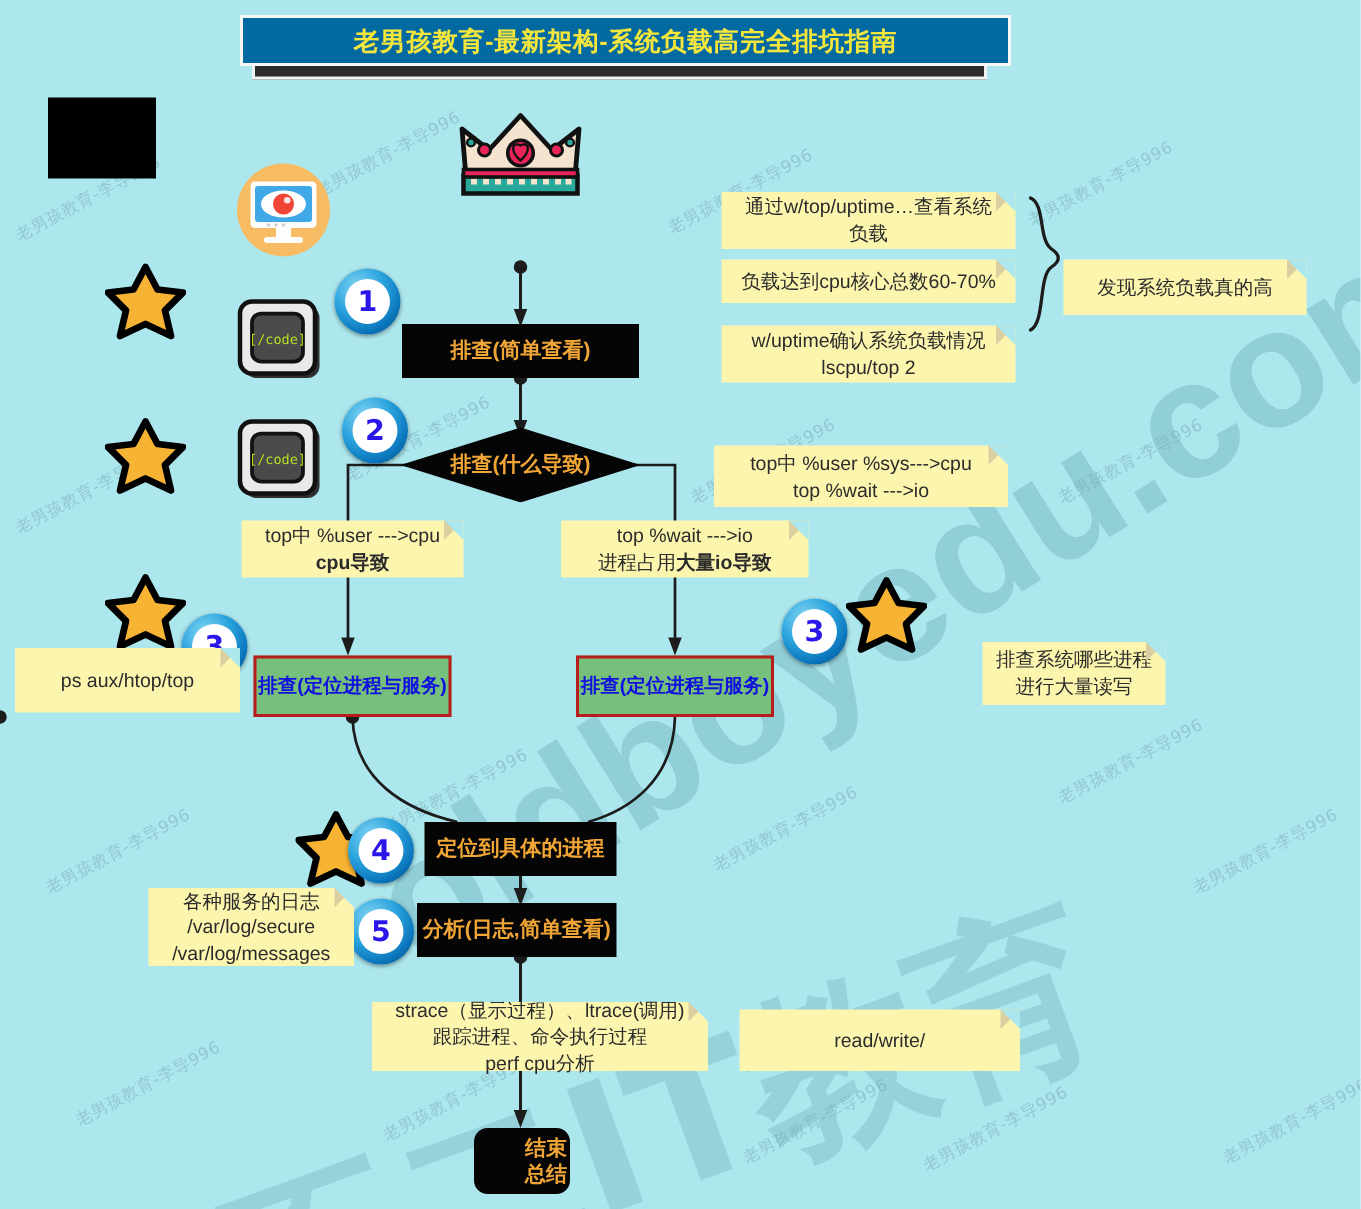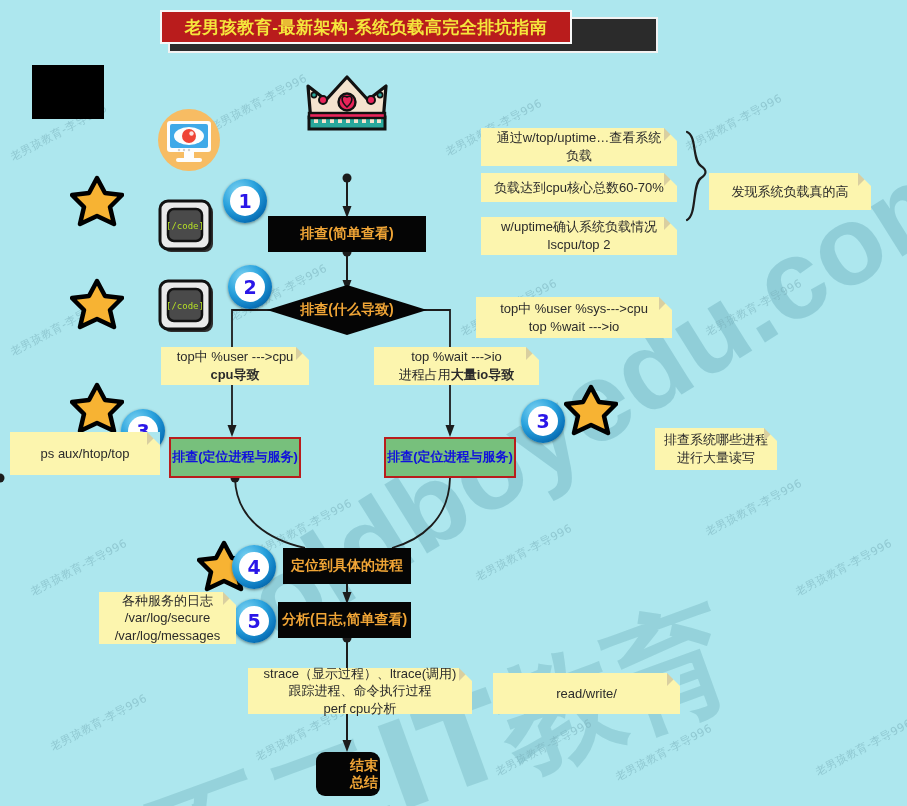--- a/index.html
+++ b/index.html
@@ -40,22 +40,22 @@
     font-family:"DejaVu Sans",sans-serif;
     left:140px;top:672px;
   }
   
   .banner-wrap{position:absolute;left:160px;top:10px;width:490px;height:38px;}
   .banner-shadow{
     position:absolute;left:8px;top:7px;width:490px;height:36px;
     background:#2b2b2b;border:2px solid #f2f2f2;box-sizing:border-box;
   }
   .banner{
-    position:absolute;left:0;top:0;width:412px;height:34px;
-    background:#b91c1c;border:2px solid #f7f7f7;box-sizing:border-box;
+    position:absolute;left:0;top:0;width:514px;height:34px;
+    background:#0369a1;border:2px solid #f7f7f7;box-sizing:border-box;
     display:flex;align-items:center;justify-content:center;
     color:#f5e63c;font-size:17px;font-weight:bold;letter-spacing:.5px;
   }
   
   .node{
     position:absolute;box-sizing:border-box;
     display:flex;align-items:center;justify-content:center;
     text-align:center;line-height:1.25;
   }
   .node-black{

